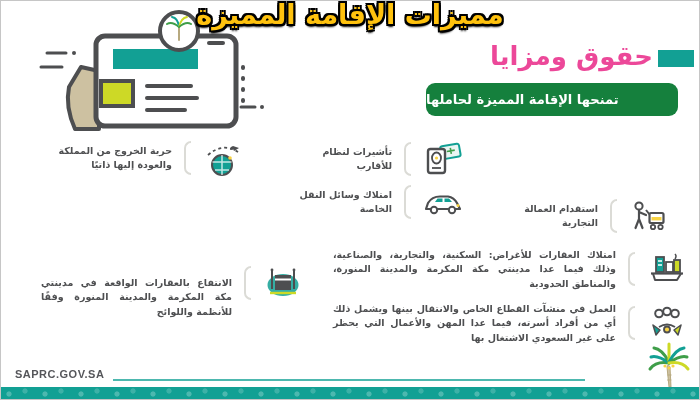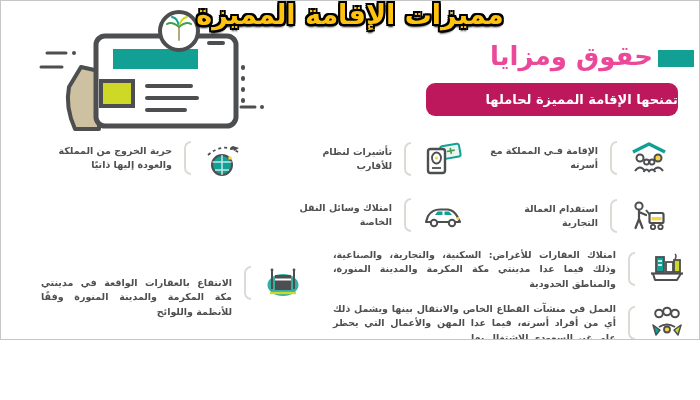--- a/index.html
+++ b/index.html
@@ -1,35 +1,35 @@
 <!DOCTYPE html>
 <html lang="ar"><head>
 <meta charset="utf-8">
 <style>
   html,body{margin:0;padding:0;}
   body{width:700px;height:400px;font-family:"DejaVu Sans",sans-serif;background:#fff;}
-  #stage{position:relative;width:700px;height:340px;background:#ffffff;border:1px solid #c6c6c6;box-sizing:border-box;overflow:hidden;}
+  #stage{position:relative;width:700px;height:400px;background:#ffffff;border:1px solid #c6c6c6;box-sizing:border-box;overflow:hidden;}
 
   
   .overlay-title{
     position:absolute;top:-2px;left:50%;transform:translateX(-50%);
     font-size:27px;font-weight:bold;color:#ffc20e;white-space:nowrap;direction:rtl;
     text-shadow:-2px -2px 0 #000,2px -2px 0 #000,-2px 2px 0 #000,2px 2px 0 #000,
                  0 -2px 0 #000,0 2px 0 #000,-2px 0 0 #000,2px 0 0 #000,0 3px 2px #000;
     z-index:5;
   }
   .heading{
     position:absolute;top:40px;right:46px;font-size:26px;font-weight:bold;
     color:#ec4899;direction:rtl;letter-spacing:1px;white-space:nowrap;
   }
   .heading-square{position:absolute;top:49px;right:5px;width:36px;height:17px;background:#12a094;}
   .subtitle-badge{
     position:absolute;top:82px;left:425px;width:252px;height:33px;
-    background:#be185d;border-radius:9px;color:#fff;font-size:13px;font-weight:bold;
-    line-height:33px;text-align:right;direction:rtl;
+    background:#15803d;border-radius:9px;color:#fff;font-size:13px;font-weight:bold;
+    line-height:33px;text-align:left;direction:rtl;
   }
 
   
   .benefit{position:absolute;display:flex;direction:rtl;align-items:center;gap:12px;}
   .benefit .ic{flex:0 0 40px;width:40px;height:36px;}
   .bracket{flex:0 0 7px;width:7px;height:34px;border:2px solid #dbdbd6;border-right:none;
            border-radius:7px 0 0 7px;box-sizing:border-box;}
   .txt{flex:1;font-size:9.5px;font-weight:bold;color:#4e4f51;line-height:1.5;text-align:right;}
   .just{text-align:justify;}
 
@@ -87,32 +87,20 @@
         <path d="M140,18 Q142,9 148,8" stroke="#cdd926"></path>
         <path d="M140,18 Q147,12 152,15" stroke="#3f9e49"></path>
       </g>
     </svg>
   </div>
 
   <div class="heading">حقوق ومزايا</div>
   <div class="heading-square"></div>
   <div class="subtitle-badge">تمنحها الإقامة المميزة لحاملها</div>
 
-  <div class="benefit" style="left:482px;top:139px;width:186px;">
-    <svg class="ic" viewBox="0 0 40 36">
-      <path d="M4,12 L20,4 L36,12" fill="none" stroke="#12a094" stroke-width="3.5" stroke-linejoin="round"></path>
-      <circle cx="11" cy="18" r="3.5" fill="#fff" stroke="#4d4e50" stroke-width="2"></circle>
-      <circle cx="29" cy="18" r="3.5" fill="#f7d344" stroke="#4d4e50" stroke-width="2"></circle>
-      <circle cx="17.5" cy="22" r="2.5" fill="#fff" stroke="#4d4e50" stroke-width="1.8"></circle>
-      <circle cx="23" cy="22" r="2.5" fill="#fff" stroke="#4d4e50" stroke-width="1.8"></circle>
-      <path d="M6,31 Q11,24 16,31 M24,31 Q29,24 34,31 M14.5,32 Q17.5,27 20.5,32 M19.5,32 Q23,27 26.5,32" fill="none" stroke="#4d4e50" stroke-width="2"></path>
-    </svg>
-    <span class="bracket"></span>
-    <span class="txt">الإقامة فـي المملكة مع أسرته</span>
-  </div>
 
   <div class="benefit" style="left:290px;top:140px;width:172px;">
     <svg class="ic" viewBox="0 0 40 36">
       <g transform="rotate(-10 27 11)">
         <rect x="18" y="4" width="19" height="13" rx="2" fill="#eaf5f3" stroke="#12a094" stroke-width="2"></rect>
         <path d="M24,10 L32,10 M28,7 L28,13" stroke="#3f9e49" stroke-width="1.6"></path>
       </g>
       <rect x="5" y="8" width="17" height="24" rx="2.5" fill="#ffffff" stroke="#4d4e50" stroke-width="2.4"></rect>
       <ellipse cx="13.5" cy="17" rx="4.5" ry="5.5" fill="none" stroke="#4d4e50" stroke-width="1.8"></ellipse>
       <circle cx="13.5" cy="17" r="1.6" fill="#f7d344"></circle>
@@ -141,21 +129,21 @@
       <path d="M17,12 L21,17" stroke="#4d4e50" stroke-width="2"></path>
       <rect x="20.5" y="15" width="14" height="10" rx="1.5" fill="#fff" stroke="#4d4e50" stroke-width="2.2"></rect>
       <rect x="22.5" y="19" width="10" height="3.4" fill="#f7d344"></rect>
       <circle cx="24" cy="29" r="2.2" fill="#fff" stroke="#4d4e50" stroke-width="1.8"></circle>
       <circle cx="31.5" cy="29" r="2.2" fill="#fff" stroke="#4d4e50" stroke-width="1.8"></circle>
     </svg>
     <span class="bracket"></span>
     <span class="txt" style="max-width:100px;">استقدام العمالة التجارية</span>
   </div>
 
-  <div class="benefit" style="left:290px;top:196px;width:172px;">
+  <div class="benefit" style="left:290px;top:183px;width:172px;">
     <svg class="ic" viewBox="0 0 40 36">
       <path d="M3,25 L5,19 Q9,12.5 17,12.5 L25,12.5 Q31,13.5 34,19 L37,25 Z" fill="#ffffff" stroke="#4d4e50" stroke-width="2.2" stroke-linejoin="round"></path>
       <path d="M12,18 L14.5,14.5 L19.5,14.5 L19.5,18 Z" fill="#12a094"></path>
       <path d="M21.5,18 L21.5,14.5 L26,14.5 L29,18 Z" fill="#12a094"></path>
       <circle cx="11" cy="26" r="3.2" fill="#fff" stroke="#4d4e50" stroke-width="2"></circle>
       <circle cx="29" cy="26" r="3.2" fill="#fff" stroke="#4d4e50" stroke-width="2"></circle>
       <circle cx="35" cy="21.5" r="1.5" fill="#f7d344"></circle>
     </svg>
     <span class="bracket"></span>
     <span class="txt" style="max-width:105px;">امتلاك وسائل النقل الخاصة</span>

